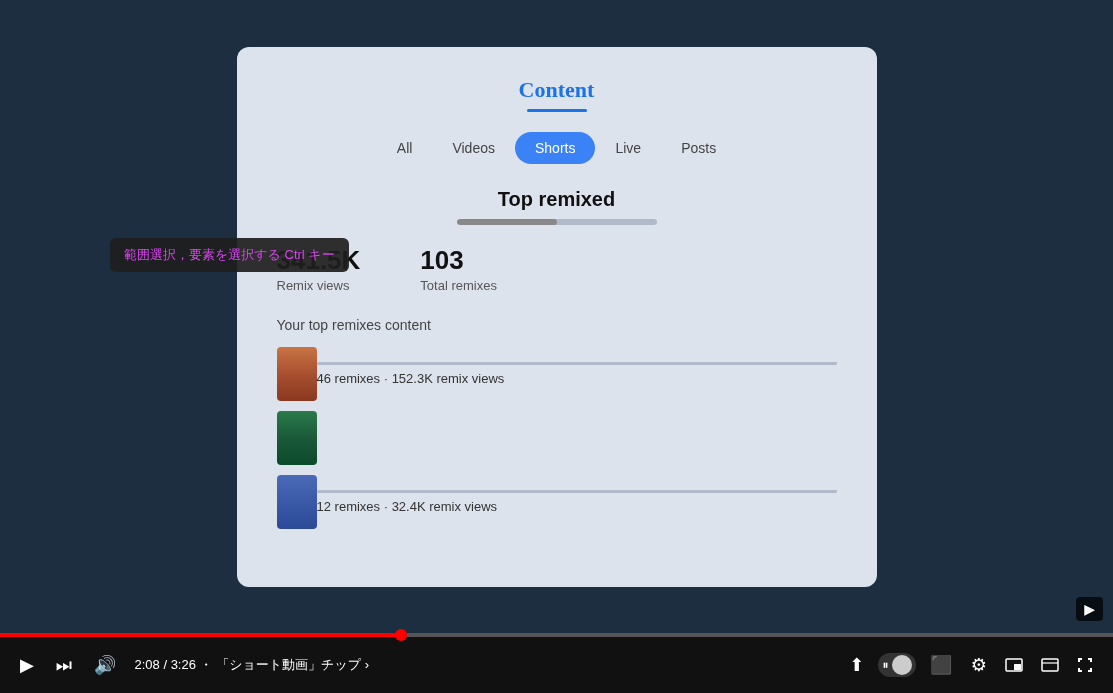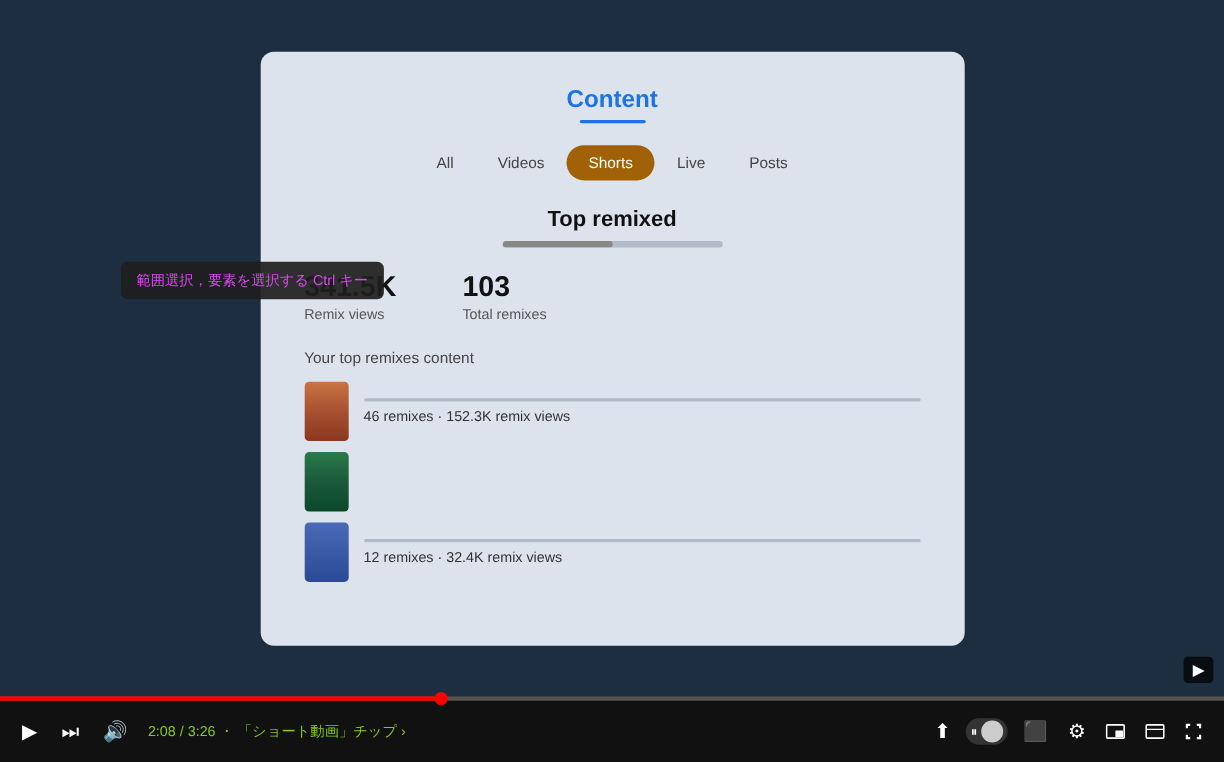--- a/index.html
+++ b/index.html
@@ -65,20 +65,21 @@
     .tabs-header {
       text-align: center;
       margin-bottom: 20px;
     }
 
     .tabs-title {
       font-size: 22px;
       font-weight: 600;
       color: #1a73e8;
       margin-bottom: 6px;
+      font-family: Liberation Serif, serif;
     }
 
     .tabs-underline {
       width: 60px;
       height: 3px;
       background: #1a73e8;
       margin: 0 auto 20px;
       border-radius: 2px;
     }
 
@@ -94,21 +95,21 @@
       border-radius: 20px;
       border: none;
       cursor: pointer;
       font-size: 14px;
       font-weight: 500;
       background: transparent;
       color: #444;
     }
 
     .tab-btn.active {
-      background: #a16207;
+      background: #3b82f6;
       color: #fff;
     }
 
     
     .section-title {
       font-size: 20px;
       font-weight: 700;
       color: #111;
       margin-bottom: 8px;
       text-align: center;
@@ -160,21 +161,20 @@
 
     .content-items {
       display: flex;
       flex-direction: column;
       gap: 10px;
     }
 
     .content-item {
       display: flex;
       align-items: center;
-      gap: 14px;
     }
 
     .content-thumbnail {
       width: 40px;
       height: 54px;
       border-radius: 4px;
       flex-shrink: 0;
       overflow: hidden;
     }
 
@@ -269,21 +269,21 @@
       color: #fff;
       cursor: pointer;
       font-size: 18px;
       display: flex;
       align-items: center;
       justify-content: center;
       padding: 4px;
     }
 
     .time-display {
-      color: #84cc16;
+      color: #ffffff;
       font-size: 13px;
       white-space: nowrap;
     }
 
     .ctrl-separator {
       flex: 1;
     }
 
     .ctrl-right {
       display: flex;

